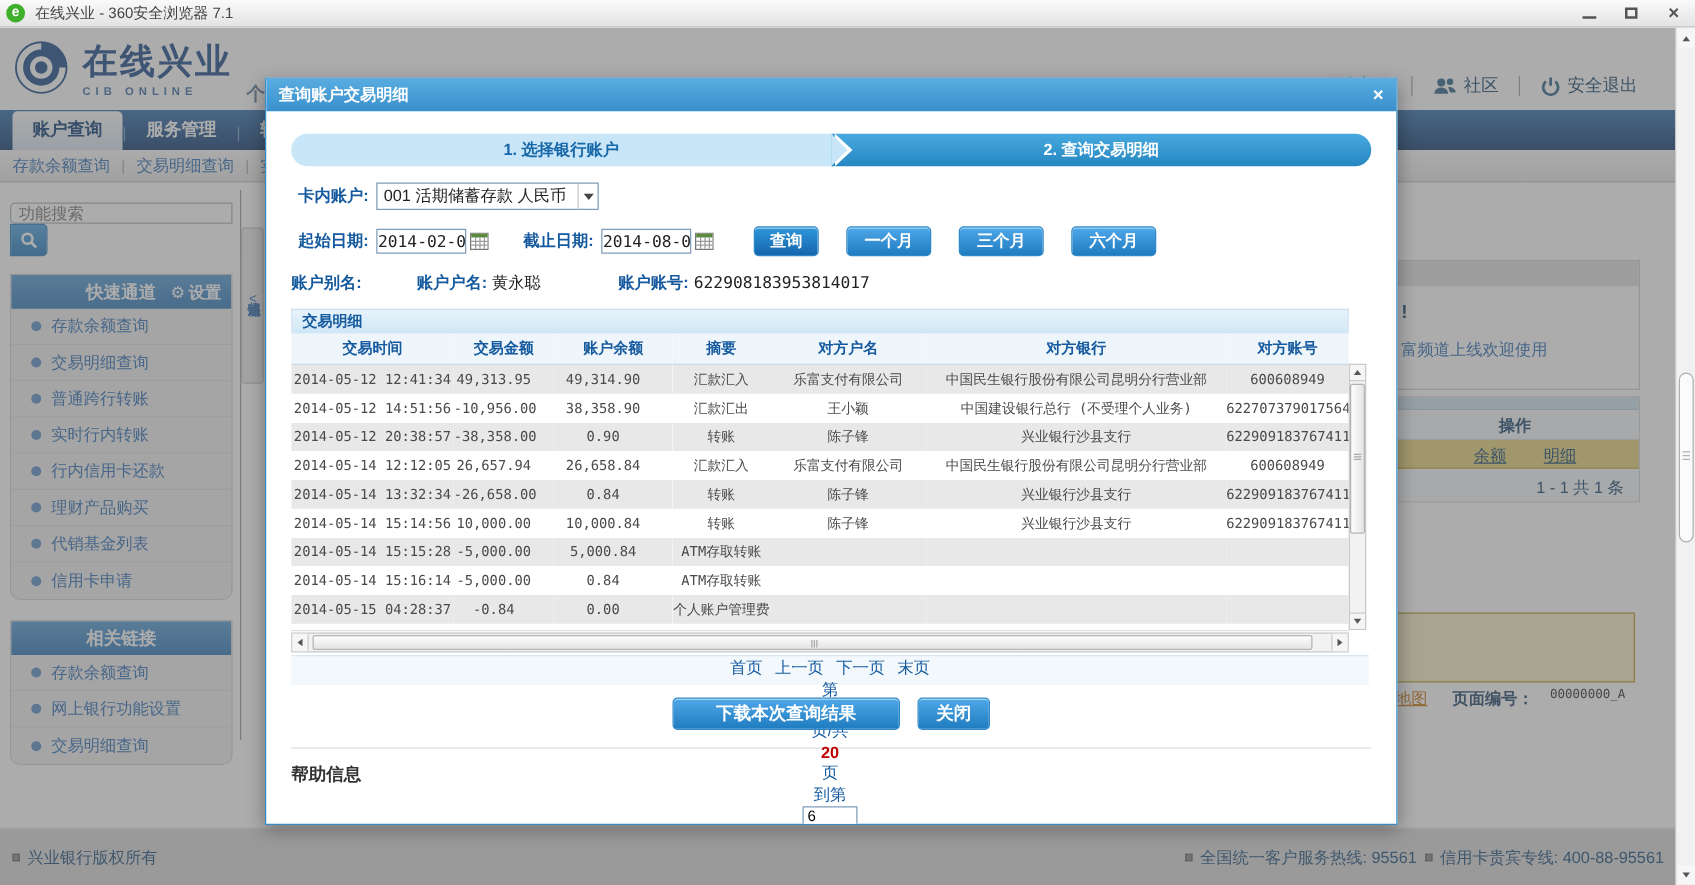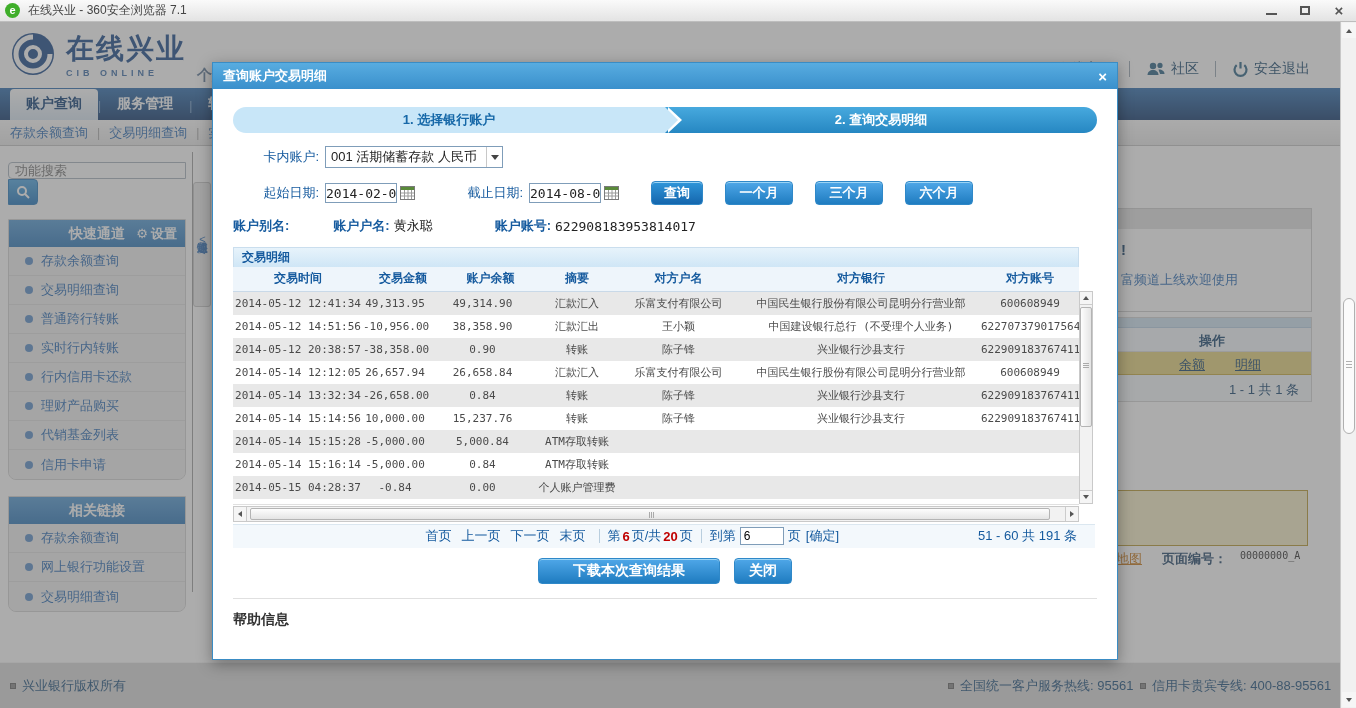--- a/index.html
+++ b/index.html
@@ -109,21 +109,21 @@
   .modal-x { margin-left:auto; color:#fff; font-weight:bold; font-size:15px; cursor:pointer; line-height:1; }
 
   .steps { display:flex; margin:18px 20px 0; height:26px; }
   .step { flex:1; line-height:26px; text-align:center; font-size:13px; font-weight:bold; }
   .step1 { position:relative; background:#c8e6f8; color:#1668a8; border-radius:13px 0 0 13px; }
   .step1::before { content:''; position:absolute; right:-17px; top:0; border-top:13px solid transparent; border-bottom:13px solid transparent; border-left:14px solid #fff; z-index:2; }
   .step1::after  { content:''; position:absolute; right:-13px; top:0; border-top:13px solid transparent; border-bottom:13px solid transparent; border-left:13px solid #c8e6f8; z-index:3; }
   .step2 { background:linear-gradient(#47a9de,#2687c2); color:#fff; border-radius:0 13px 13px 0; }
 
   .formrow { display:flex; align-items:center; margin:12px 0 0 20px; height:24px; }
-  .flabel { width:62px; text-align:right; color:#155a9e; font-weight:normal; font-size:13px; margin-right:6px; white-space:nowrap;margin-left:24px; }
+  .flabel { width:62px; text-align:right; color:#155a9e; font-weight:bold; font-size:13px; margin-right:6px; white-space:nowrap; }
   .selectbox { width:178px; height:22px; border:1px solid #7f9db9; background:#fff; display:flex; align-items:center; padding-left:5px; font-size:13px; color:#222; cursor:pointer; }
   .selectbox .arr { margin-left:auto; width:16px; height:20px; border-left:1px solid #c8c8c8; display:flex; align-items:center; justify-content:center; }
   .selectbox .arr i { border-left:4px solid transparent; border-right:4px solid transparent; border-top:5px solid #444; }
   .dateinput { width:72px; height:20px; border:1px solid #7f9db9; font-size:13px; text-align:center; color:#222; font-family:"DejaVu Sans Mono",monospace; }
   .calbtn { margin-left:3px; cursor:pointer; display:flex; }
   .btn { border:1px solid #2f88c8; border-radius:4px; color:#fff; font-weight:bold; font-size:13px;
     background:linear-gradient(#4fa7e8,#1f7cc0); box-shadow:inset 0 1px 0 #9bd4f5; cursor:pointer; white-space:nowrap; }
   .btn-query { height:24px; padding:0 12px; margin-left:32px; background:linear-gradient(#2f96da,#1566ad); }
   .btn-range { height:24px; width:68px; margin-left:22px; }
   .inforow { margin:12px 0 0 20px; display:flex; align-items:center; font-size:13px; }
@@ -156,21 +156,21 @@
   .hscroll { height:16px; width:846px; background:#f2f2f2; border:1px solid #c9c9c9; position:relative; margin-top:1px; }
   .hs-arrow { position:absolute; top:0; width:13px; height:14px; background:#f5f5f5; display:flex; align-items:center; justify-content:center; }
   .hs-left { left:0; border-right:1px solid #ccc; } .hs-right { right:0; border-left:1px solid #ccc; }
   .tri-left { border-top:3px solid transparent; border-bottom:3px solid transparent; border-right:4px solid #555; }
   .tri-right { border-top:3px solid transparent; border-bottom:3px solid transparent; border-left:4px solid #555; }
   .hs-handle { position:absolute; left:16px; top:1px; width:800px; height:12px; background:linear-gradient(#fdfdfd,#e4e4e4); border:1px solid #b4b4b4; border-radius:2px; }
   .hs-grip { position:absolute; top:3px; left:398px; height:6px; width:1px; border-left:1px solid #aaa; box-shadow:2px 0 0 #aaa, 4px 0 0 #aaa; }
 
   
   .pgbar { margin:2px 0 0 20px; width:862px; height:24px; background:#f3f8fc; border-top:1px solid #dbe7f0;
-    display:flex; align-items:center; font-size:13px; color:#155a9e; }
+    display:flex; align-items:center; font-size:13px; color:#155a9e;flex-direction:column; }
   .pgbar a { color:#155a9e; text-decoration:none; margin:0 5px; cursor:pointer; white-space:nowrap; }
   .pg-spacer1 { flex:1.4; } .pg-spacer3 { flex:1; }
   .pg-div { width:1px; height:14px; background:#b9cede; margin:0 8px; }
   .pg-red { color:#c00000; font-weight:bold; margin:0 2px; }
   .pg-input { width:44px; height:18px; border:1px solid #7f9db9; font-size:12px; padding-left:3px; margin:0 4px; }
   .pg-range { margin-right:18px; white-space:nowrap; }
 
   
   .sumrow { margin:10px 0 0 20px; display:flex; font-size:13px; }
   .sum-label { color:#333; font-weight:bold; }
@@ -526,21 +526,21 @@
                     <td class="c-amt">-26,658.00</td>
                     <td class="c-bal">0.84</td>
                     <td class="c-sum">转账</td>
                     <td class="c-name">陈子锋</td>
                     <td class="c-bank">兴业银行沙县支行</td>
                     <td class="c-acct">622909183767411413</td>
                   </tr>
                   <tr class="even">
                     <td class="c-time">2014-05-14 15:14:56</td>
                     <td class="c-amt">10,000.00</td>
-                    <td class="c-bal">15,237.76</td>
+                    <td class="c-bal">10,000.84</td>
                     <td class="c-sum">转账</td>
                     <td class="c-name">陈子锋</td>
                     <td class="c-bank">兴业银行沙县支行</td>
                     <td class="c-acct">622909183767411413</td>
                   </tr>
                   <tr class="odd">
                     <td class="c-time">2014-05-14 15:15:28</td>
                     <td class="c-amt">-5,000.00</td>
                     <td class="c-bal">5,000.84</td>
                     <td class="c-sum">ATM存取转账</td>

